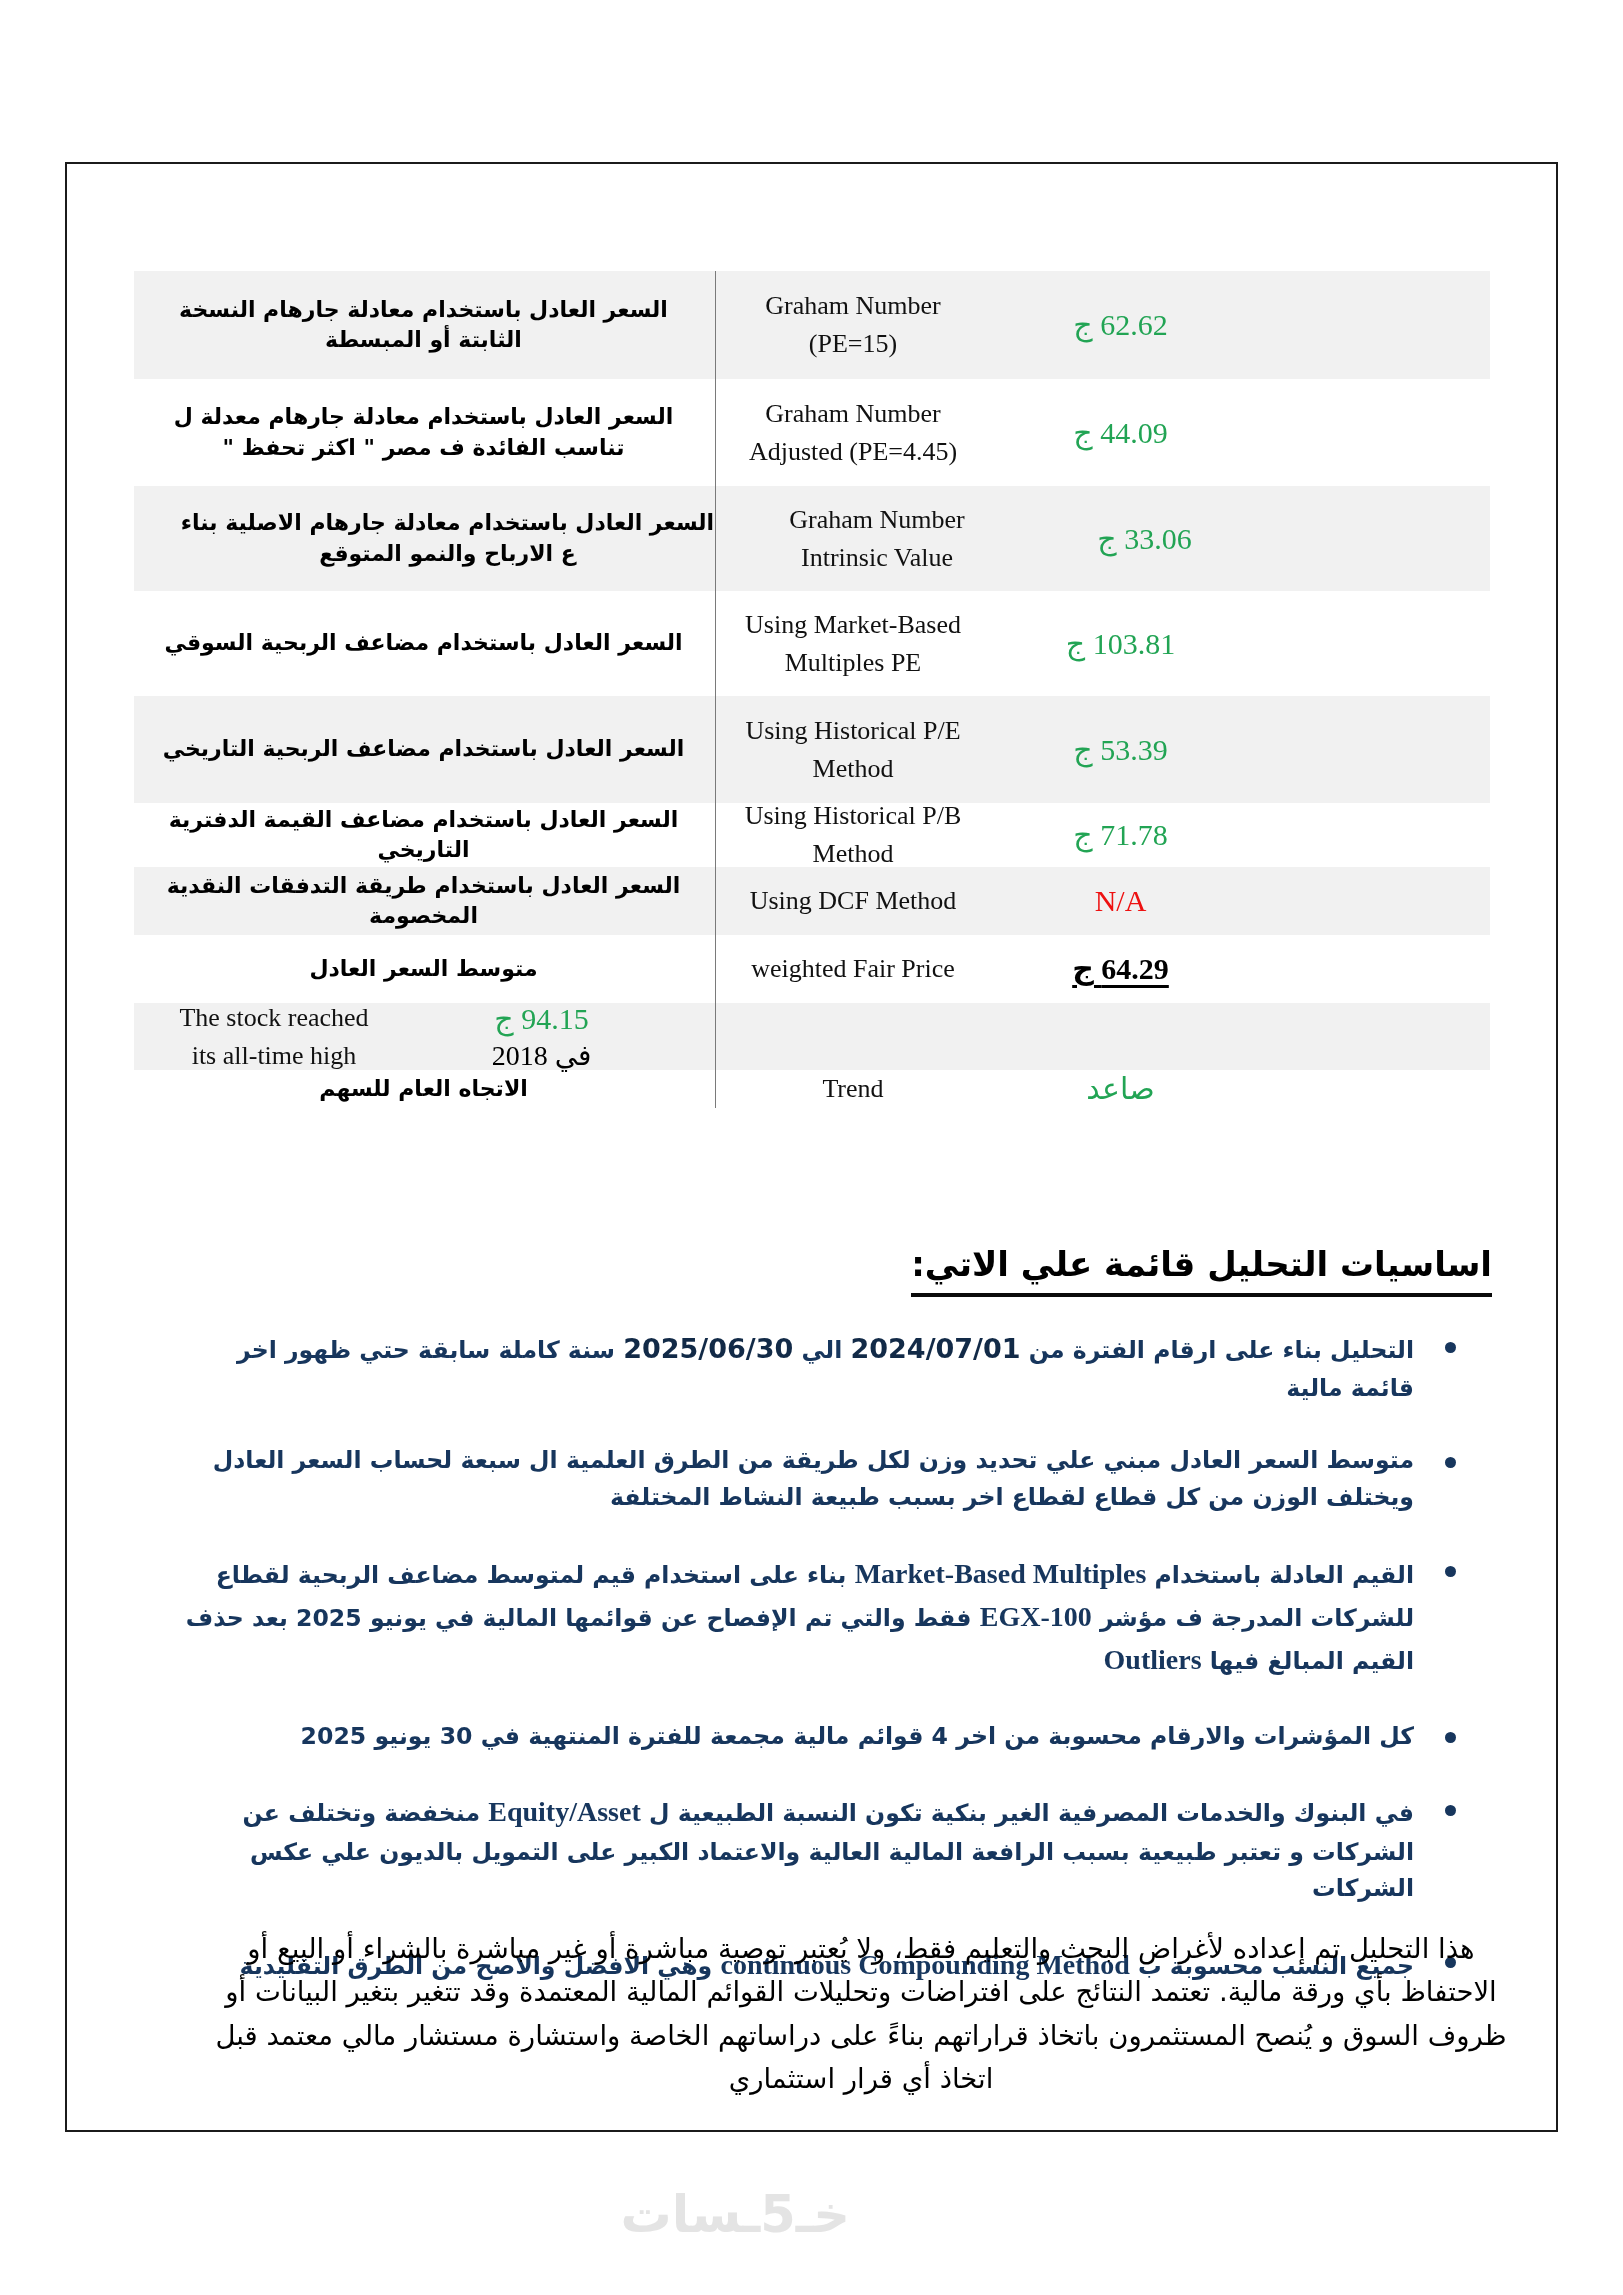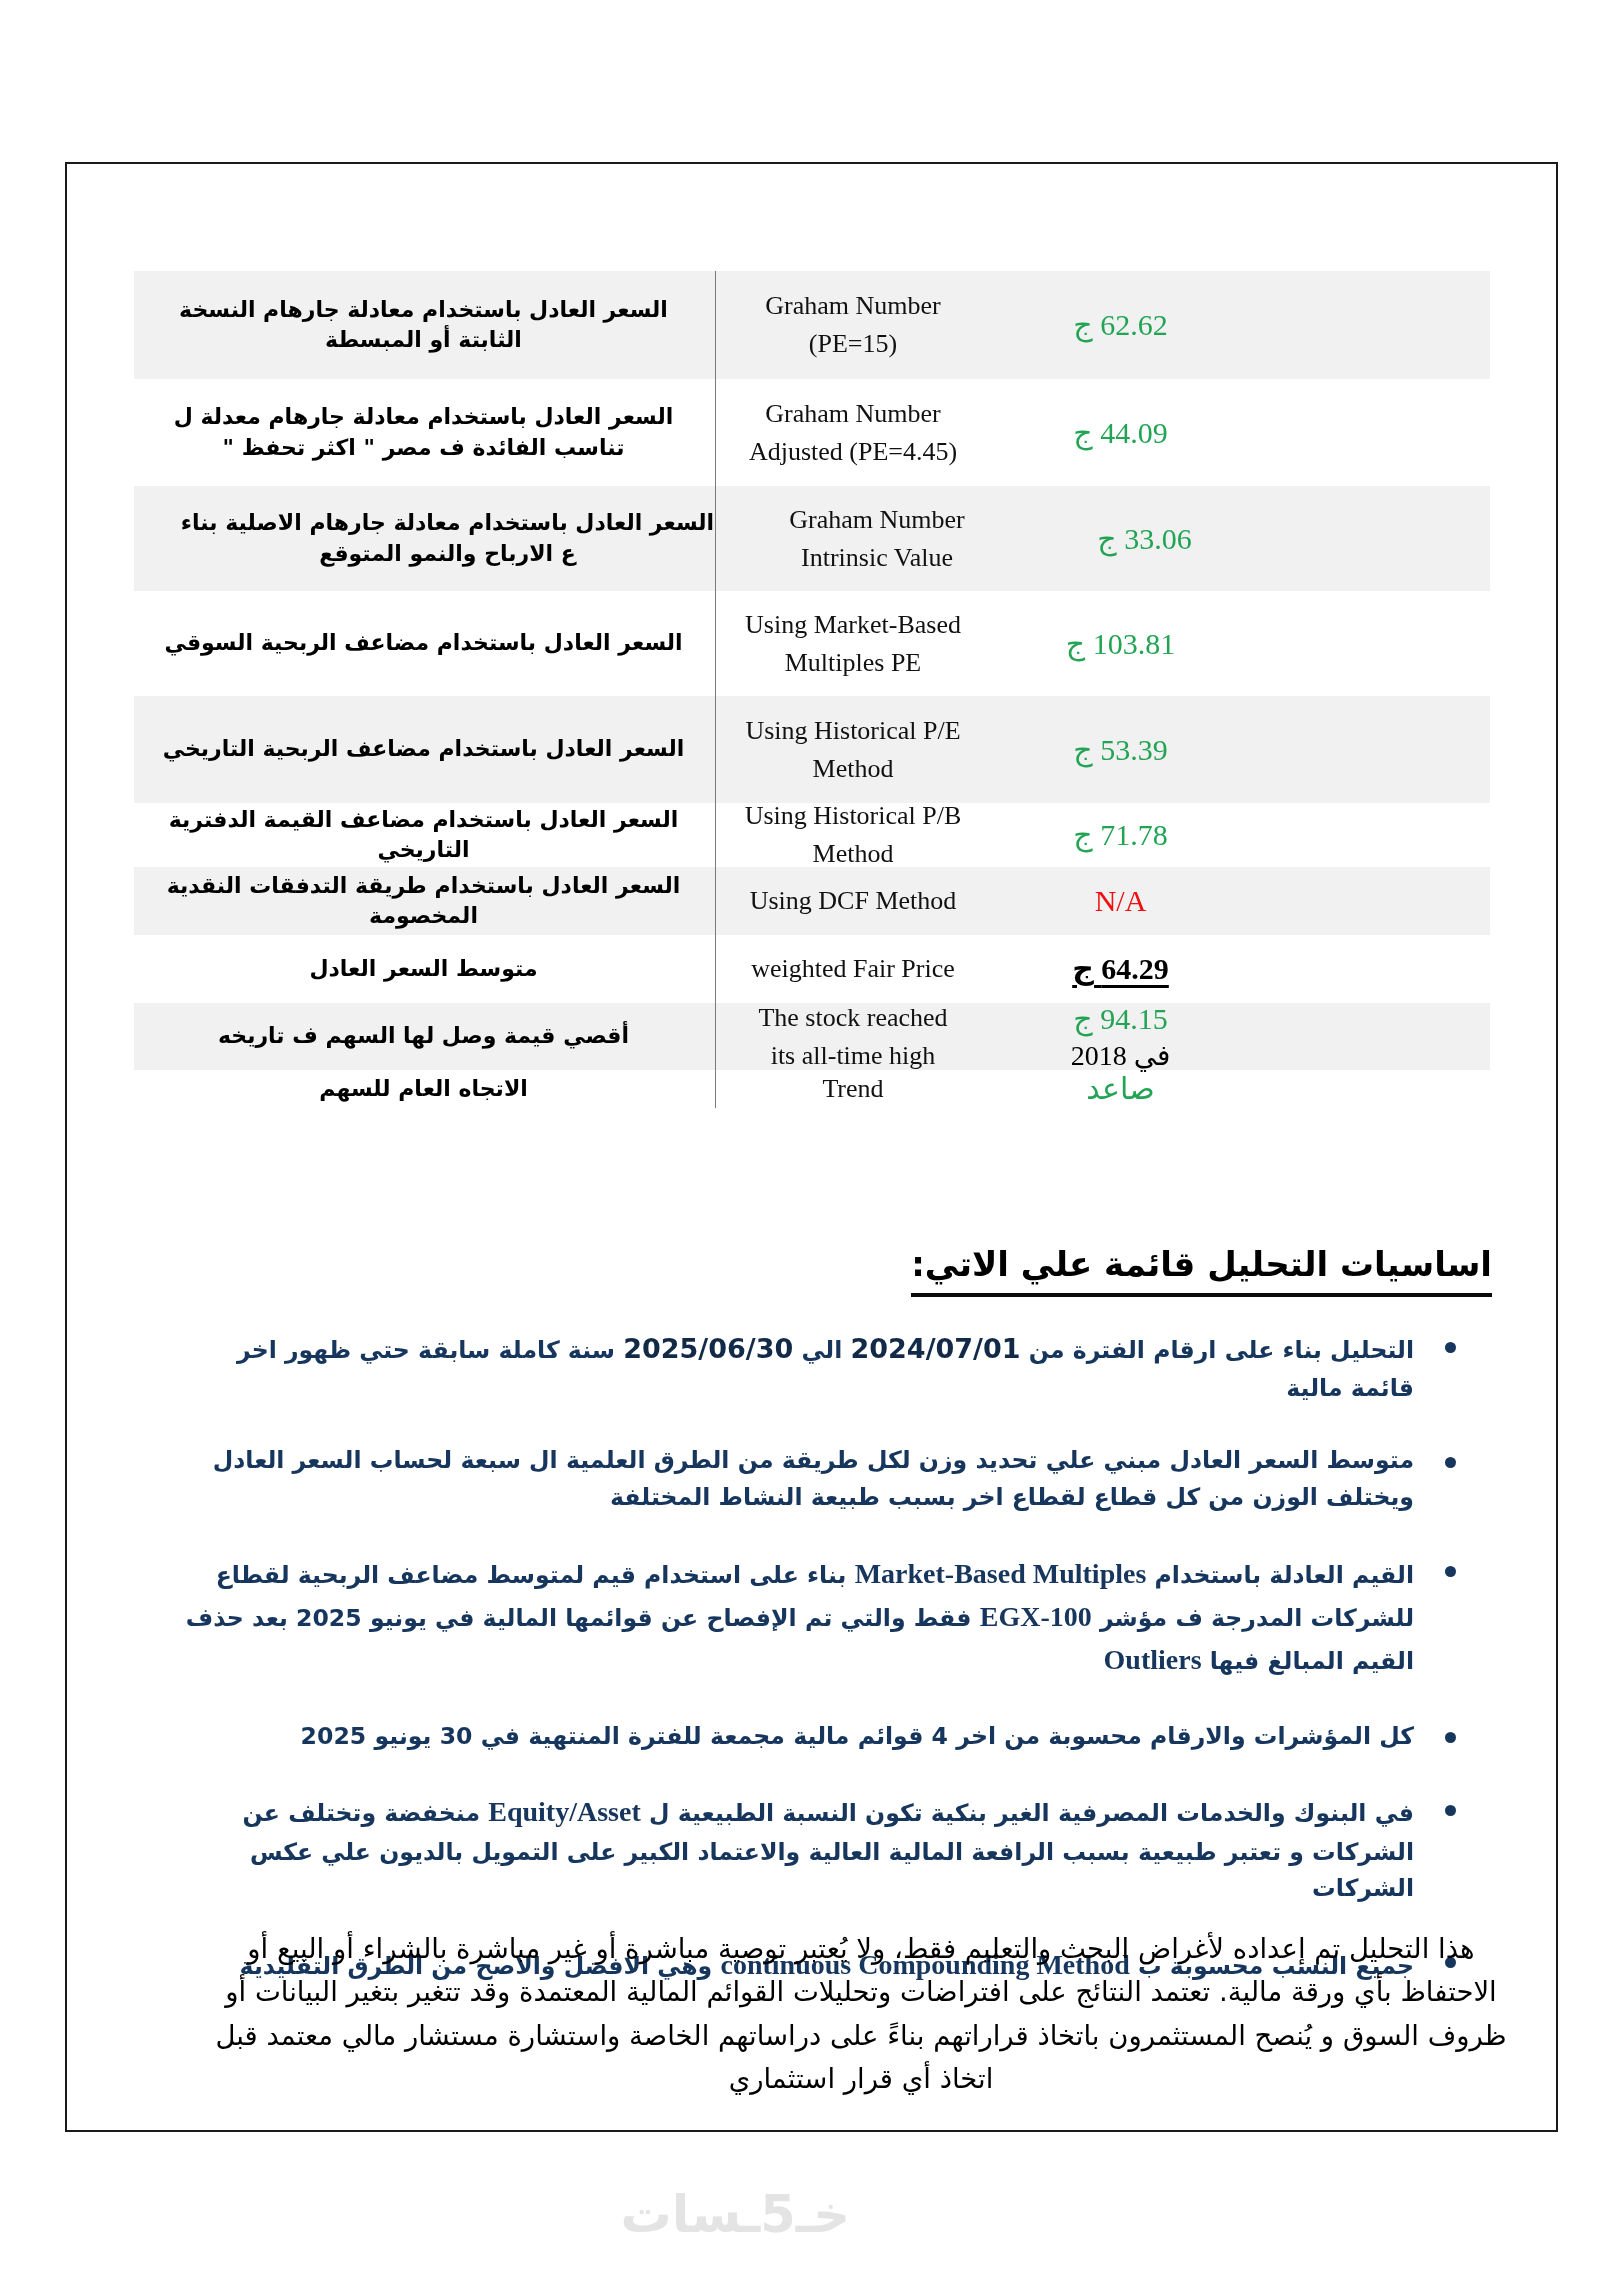--- a/index.html
+++ b/index.html
@@ -188,21 +188,20 @@
         <div class="c-ar">متوسط السعر العادل</div>
         <div class="c-en">
           <div>weighted Fair Price</div>
         </div>
         <div class="c-val">
           <div class="v-black v-u">64.29 ج</div>
         </div>
         <div class="c-sp"></div>
       </div>
       <div class="row">
-        <div class="c-ar">أقصي قيمة وصل لها السهم ف تاريخه</div>
         <div class="c-en">
           <div>The stock reached</div>
           <div>its all-time high</div>
         </div>
         <div class="c-val">
           <div class="v-green">94.15 ج</div>
           <div class="v-black">في 2018</div>
         </div>
         <div class="c-sp"></div>
       </div>

